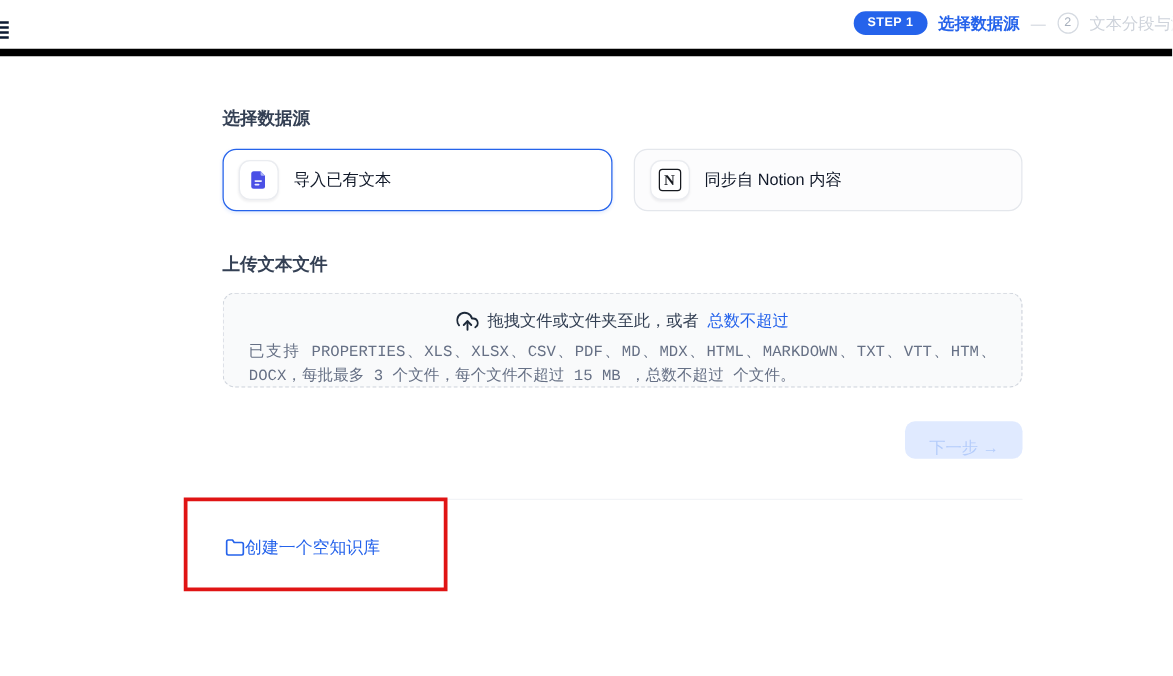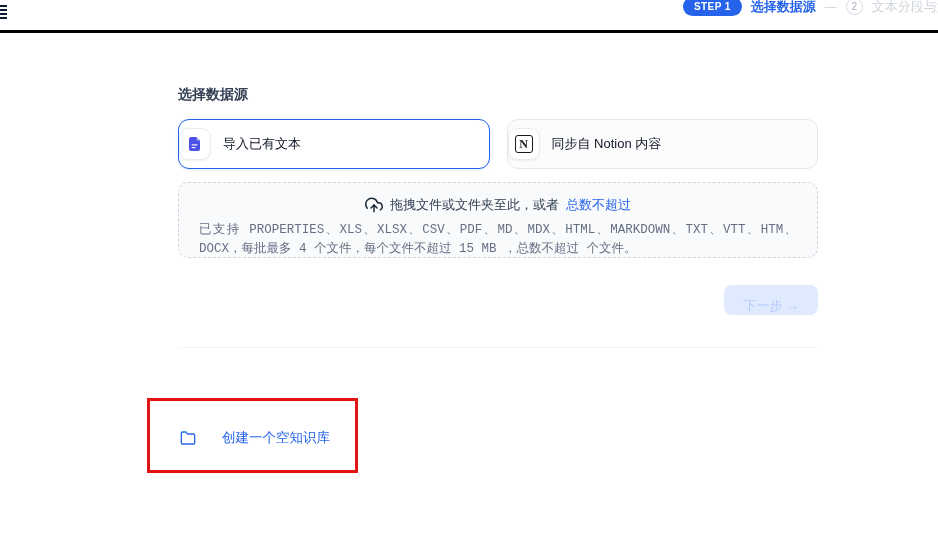--- a/index.html
+++ b/index.html
@@ -2,53 +2,53 @@
 <html><head>
 <meta charset="utf-8">
 <style>
   * { margin:0; padding:0; box-sizing:border-box; }
   html,body { background:#fff; }
   .page {
     position:relative; width:938px; height:541px; overflow:hidden;
     background:#fff; font-family:"Liberation Sans", sans-serif; color:#101828;
   }
   
-  .header { position:absolute; top:4px; left:0; right:0; height:29px; background:#fff; border-bottom:3px solid #000000; }
+  .header { position:absolute; top:16px; left:0; right:0; height:29px; background:#fff; border-bottom:6px solid #000000; }
   .menu-fragment { position:absolute; top:1px; left:0; width:7px; display:flex; flex-direction:column; gap:2px; }
   .menu-fragment i { display:block; height:2px; background:#0c1b33; }
   .steps { position:absolute; top:-7px; left:683px; display:flex; align-items:center; gap:9px; white-space:nowrap; }
   .step-badge { background:#2563eb; color:#fff; font-size:10px; font-weight:bold; letter-spacing:.4px; padding:4px 11px; border-radius:11px; }
   .step1-label { color:#2563eb; font-weight:bold; font-size:13px; }
   .step-sep { color:#d0d5dd; font-size:12px; }
   .step2-circle { width:17px; height:17px; border:1px solid #d5dae1; border-radius:50%; color:#a7b0bd; font-size:10px; display:flex; align-items:center; justify-content:center; flex:0 0 auto; }
   .step2-label { color:#ced3db; font-size:13px; }
 
   
   .content { position:absolute; left:178px; top:86px; width:640px; }
   .section-heading { font-size:14px; font-weight:bold; color:#344054; }
   .cards { display:flex; gap:17px; margin-top:15px; }
-  .card { flex:1; height:50px; border-radius:11px; background:#fcfcfd; border:1px solid #e4e7ec; display:flex; align-items:center; gap:12px; padding-left:0; cursor:pointer; }
+  .card { flex:1; height:50px; border-radius:11px; background:#fcfcfd; border:1px solid #e4e7ec; display:flex; align-items:center; gap:12px; padding-left:12px; cursor:pointer; }
   .card.active { background:#fff; border:1.5px solid #2563eb; box-shadow:0 1px 3px rgba(37,99,235,.12); }
   .icon-box { width:32px; height:32px; border-radius:9px; background:#fff; border:1px solid #eaecf0; box-shadow:0 1px 2px rgba(16,24,40,.06); display:flex; align-items:center; justify-content:center; flex:0 0 auto; }
   .card-label { font-size:13px; color:#101828; }
   .notion-n { width:18px; height:18px; border:1.4px solid #16191f; border-radius:3px; font-family:"Liberation Serif", serif; font-weight:bold; font-size:12px; color:#16191f; display:flex; align-items:center; justify-content:center; }
 
   .upload-heading { margin-top:34px; }
   .dropzone { margin-top:13px; height:76px; border:1px dashed #d0d5dd; border-radius:10px; background:#f9fafb; padding:13px 20px 0; cursor:pointer;font-family:Liberation Mono, monospace; }
   .drop-row { display:flex; justify-content:center; align-items:center; gap:7px; font-size:13px; color:#344054; }
   .browse { color:#2563eb; cursor:pointer; }
   .hint { margin-top:7px; font-size:12.5px; color:#667085; line-height:1.55; text-align:justify; }
 
   .next-row { margin-top:27px; display:flex; justify-content:flex-end; }
   .next-btn { height:30px; padding:12px 19px; background:#e0eaff; color:#b4ccfb; font-size:13px; border:none; border-radius:8px; cursor:not-allowed; font-family:inherit; }
   .divider { height:1px; background:#f2f4f7; margin-top:32px; }
 
   
   .annotation-box { position:absolute; left:147px; top:398px; width:211px; height:75px; border:3px solid #e01414; }
-  .create-link { position:absolute; left:180px; top:429px; display:flex; align-items:center; gap:26px; color:#2563eb; font-size:13.5px; cursor:pointer; }
+  .create-link { position:absolute; left:180px; top:429px; display:flex; align-items:center; gap:0; color:#2563eb; font-size:13.5px; cursor:pointer; }
 </style>
 </head>
 <body>
 
 <div class="page">
 
   <div class="header">
     <span class="menu-fragment">
         <i></i>
         <i></i>
@@ -85,34 +85,35 @@
       <div class="card">
         <span class="icon-box">
           <span class="notion-n">N</span>
         </span>
         <span class="card-label">同步自 Notion 内容</span>
       </div>
 
 
     </div>
 
+    <div class="section-heading upload-heading">上传文本文件</div>
 
     <div class="dropzone">
       <div class="drop-row">
         <span style="display:flex;">
           <svg width="18" height="18" viewBox="0 0 24 24" fill="none" stroke="#1d2939" stroke-width="2" stroke-linecap="round" stroke-linejoin="round">
             <polyline points="16 16 12 12 8 16"></polyline>
             <line x1="12" y1="12" x2="12" y2="21"></line>
             <path d="M20.39 18.39A5 5 0 0 0 18 9h-1.26A8 8 0 1 0 3 16.3"></path>
           </svg>
         </span>
         <span>拖拽文件或文件夹至此，或者</span>
         <span class="browse">总数不超过</span>
       </div>
-      <div class="hint">已支持 PROPERTIES、XLS、XLSX、CSV、PDF、MD、MDX、HTML、MARKDOWN、TXT、VTT、HTM、DOCX，每批最多 4 个文件，每个文件不超过 15 MB ，总数不超过 个文件。</div>
+      <div class="hint">已支持 PROPERTIES、XLS、XLSX、CSV、PDF、MD、MDX、HTML、MARKDOWN、TXT、VTT、HTM、DOCX，每批最多 3 个文件，每个文件不超过 15 MB ，总数不超过 个文件。</div>
     </div>
 
     <div class="next-row">
       <button class="next-btn" disabled="">下一步 →</button>
     </div>
 
     <div class="divider"></div>
 
   </div>
 

